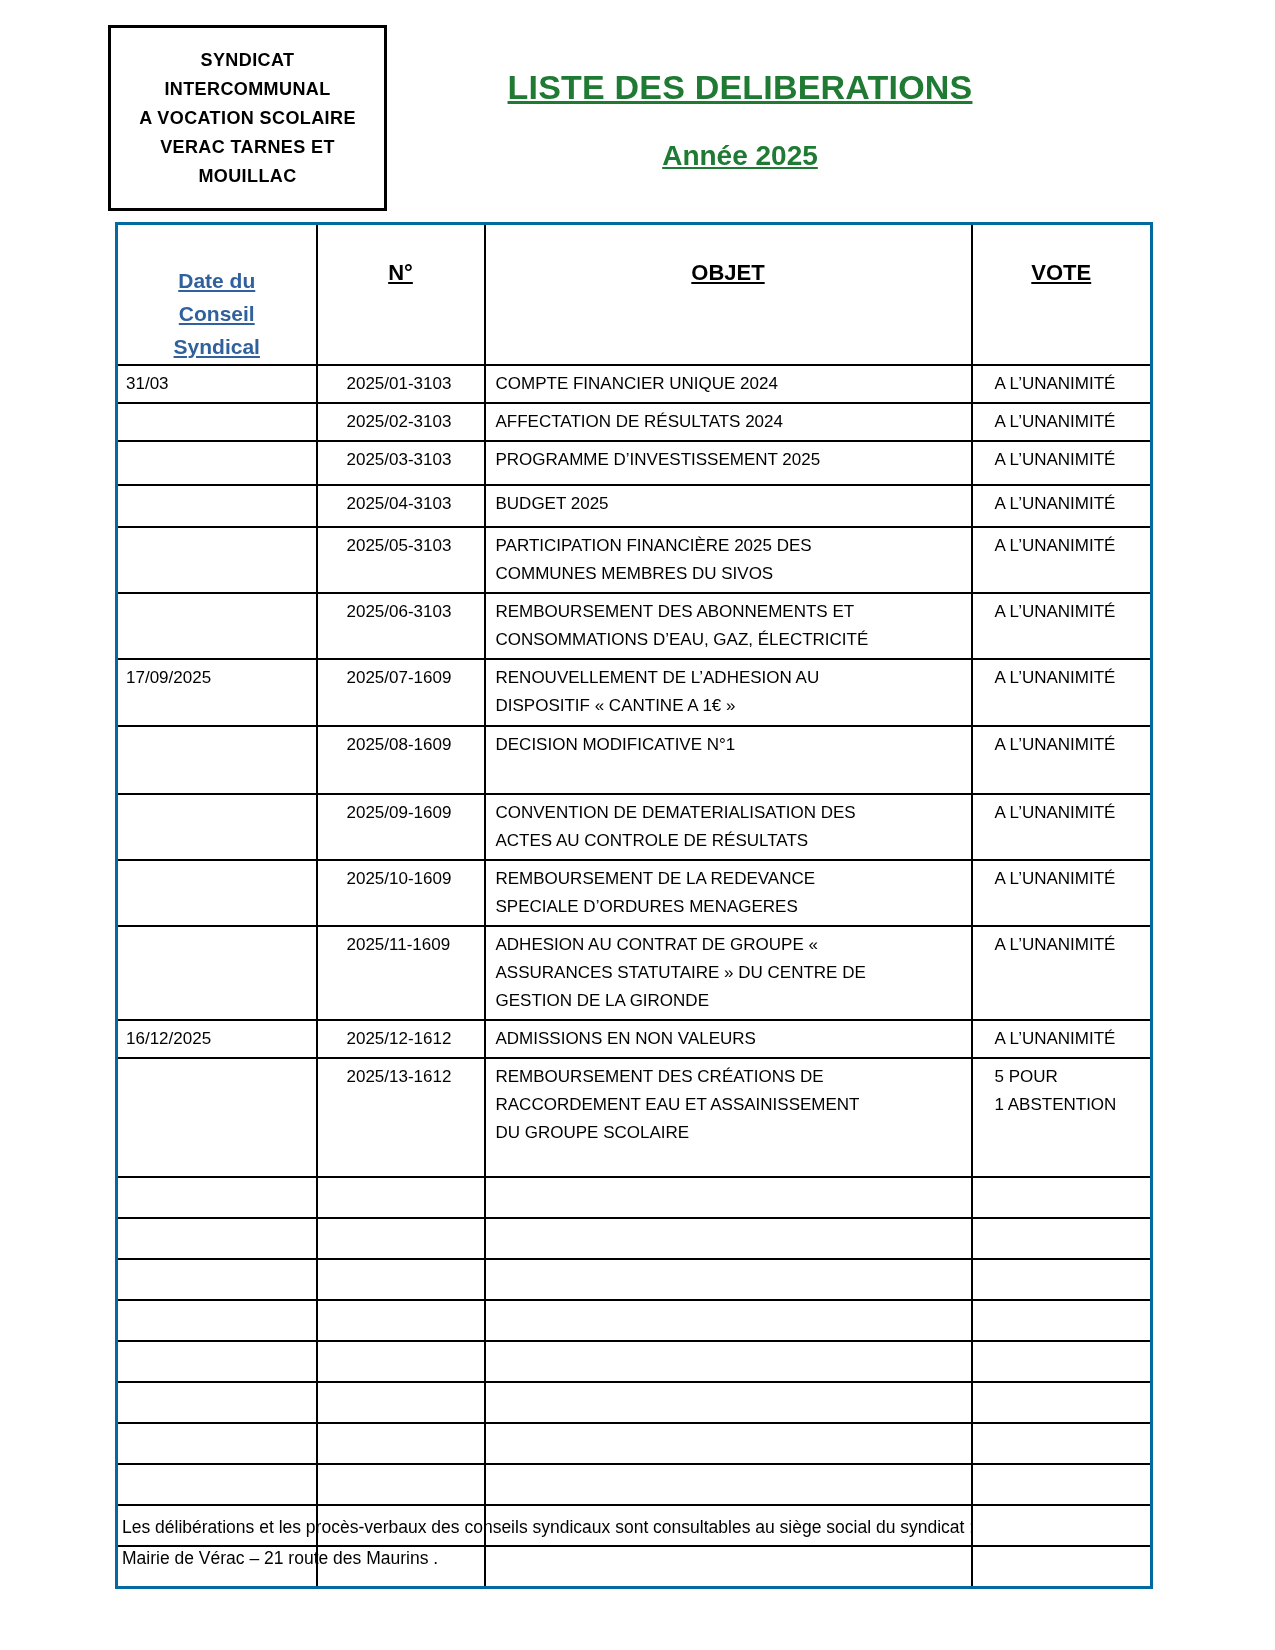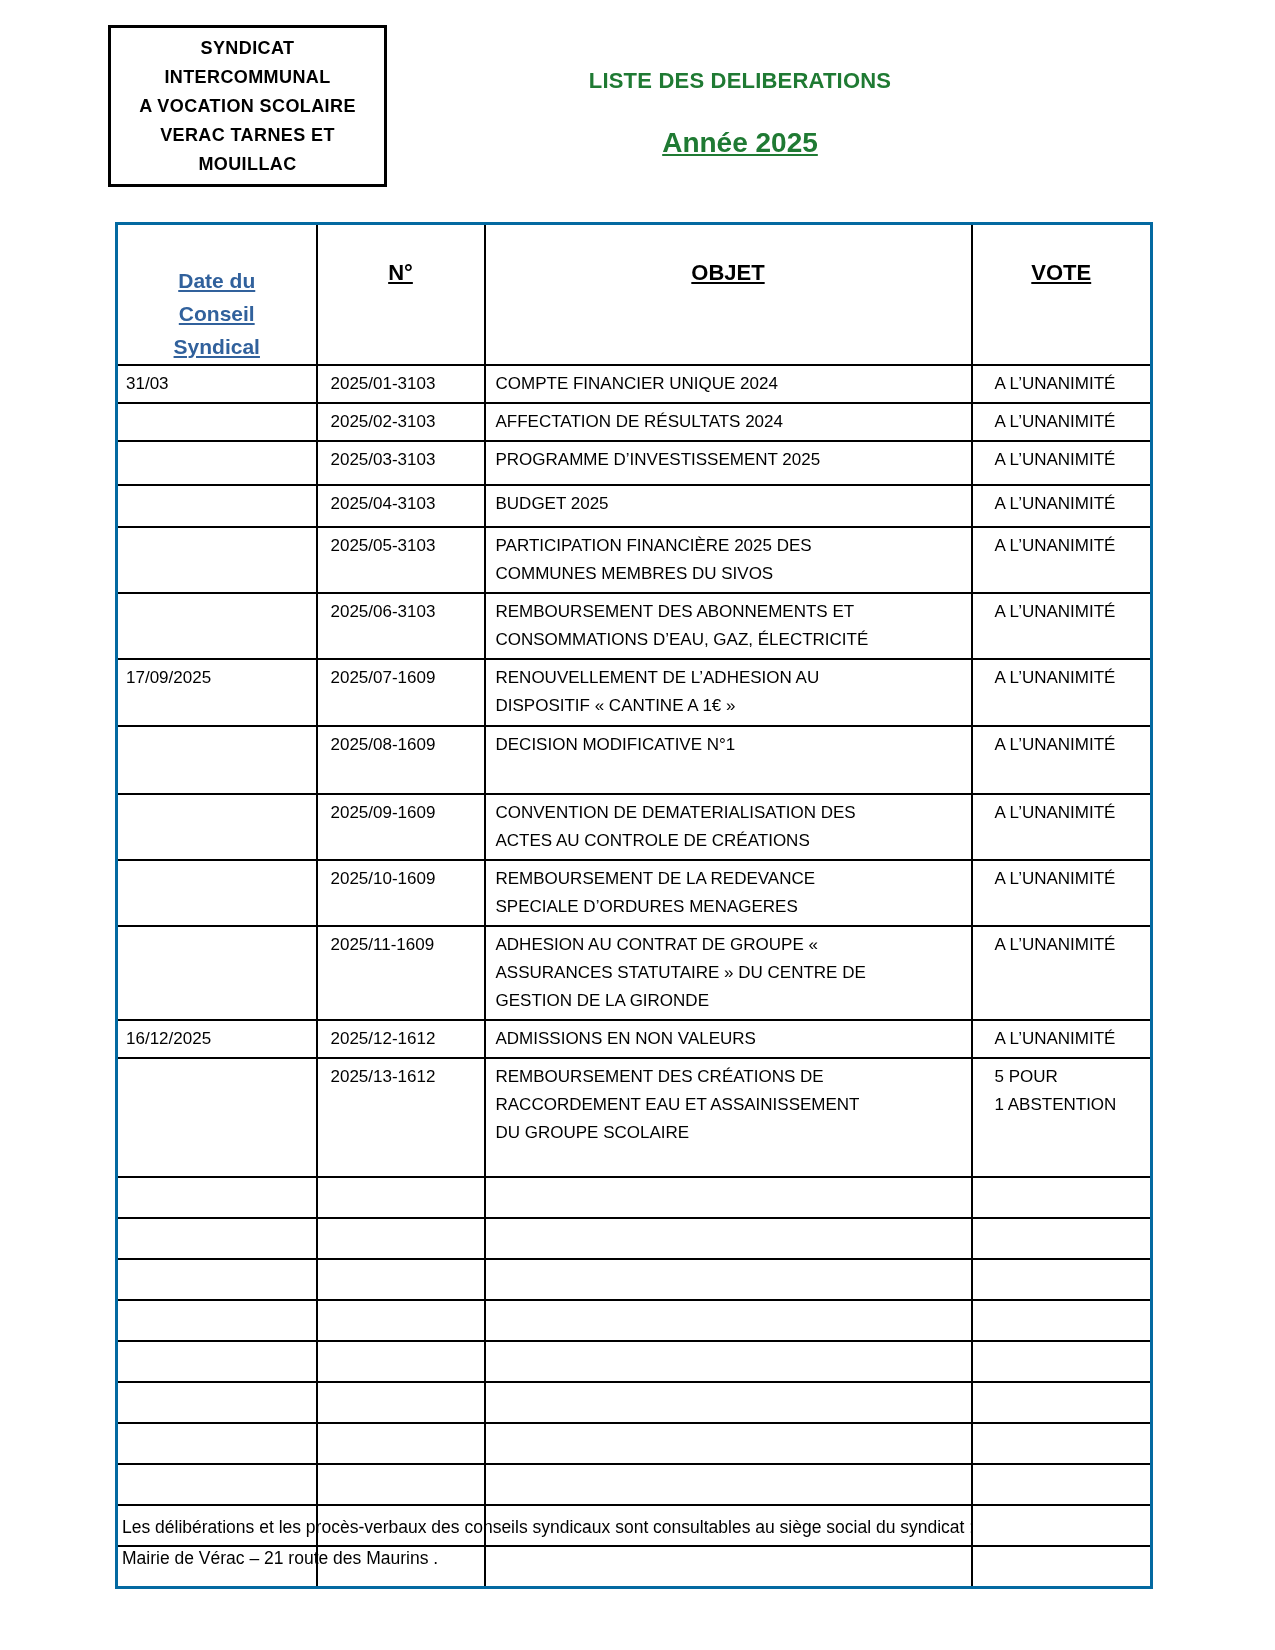--- a/index.html
+++ b/index.html
@@ -6,35 +6,35 @@
   .page{
     position:relative;
     width:1275px;height:1650px;
     background:#ffffff;
     font-family:"Liberation Sans", sans-serif;
     color:#000;
     overflow:hidden;
   }
   
   .letterhead{
-    position:absolute;left:108px;top:25px;width:279px;height:162px;
+    position:absolute;left:108px;top:25px;width:279px;height:186px;
     border:3px solid #000;
     display:flex;align-items:center;justify-content:center;
     box-sizing:border-box;
   }
   .letterhead-text{
     font-size:18px;font-weight:bold;text-align:center;
     line-height:29px;white-space:pre-line;letter-spacing:.4px;
   }
   
   .titles{
     position:absolute;left:330px;top:68px;width:820px;text-align:center;
   }
   .doc-title{
-    margin:0;font-size:22px;font-weight:bold;
+    margin:0;font-size:34px;font-weight:bold;text-decoration:underline;
     letter-spacing:.2px;
   }
   .doc-year{
     margin:33px 0 0 0;font-size:28px;font-weight:bold;text-decoration:underline;
   }
   
   .tbl{
     position:absolute;left:115px;top:222px;width:1035px;
     border-collapse:collapse;table-layout:fixed;
   }
@@ -51,21 +51,21 @@
   .tbl th{font-weight:bold;text-align:center;}
   th.h-date{font-size:21px;line-height:33px;padding-top:6px;}
   th.h-date .u{text-decoration:underline;}
   th.h-plain{font-size:22px;padding-top:9px;}
   th.h-plain .u{text-decoration:underline;}
   .tbl td{
     font-size:17px;line-height:28px;
     padding:4px 6px 4px 10px;
   }
   td.cell-date{padding-left:8px;}
-  td.cell-num{padding-left:13px;}
+  td.cell-num{padding-left:29px;}
   td.cell-objet{padding-right:85px;}
   td.cell-vote{padding-left:22px;}
   
   tbody.rows tr:nth-child(1){height:37px}
   tbody.rows tr:nth-child(2){height:38px}
   tbody.rows tr:nth-child(3){height:44px}
   tbody.rows tr:nth-child(4){height:42px}
   tbody.rows tr:nth-child(5){height:59px}
   tbody.rows tr:nth-child(6){height:56px}
   tbody.rows tr:nth-child(7){height:67px}
@@ -178,21 +178,21 @@
   <tr>
     <td class="cell-date"></td>
     <td class="cell-num">2025/08-1609</td>
     <td class="cell-objet">DECISION MODIFICATIVE N°1</td>
     <td class="cell-vote">A L’UNANIMITÉ</td>
   </tr>
 
   <tr>
     <td class="cell-date"></td>
     <td class="cell-num">2025/09-1609</td>
-    <td class="cell-objet">CONVENTION DE DEMATERIALISATION DES ACTES AU CONTROLE DE CRÉATIONS</td>
+    <td class="cell-objet">CONVENTION DE DEMATERIALISATION DES ACTES AU CONTROLE DE RÉSULTATS</td>
     <td class="cell-vote">A L’UNANIMITÉ</td>
   </tr>
 
   <tr>
     <td class="cell-date"></td>
     <td class="cell-num">2025/10-1609</td>
     <td class="cell-objet">REMBOURSEMENT DE LA REDEVANCE SPECIALE D’ORDURES MENAGERES</td>
     <td class="cell-vote">A L’UNANIMITÉ</td>
   </tr>
 

